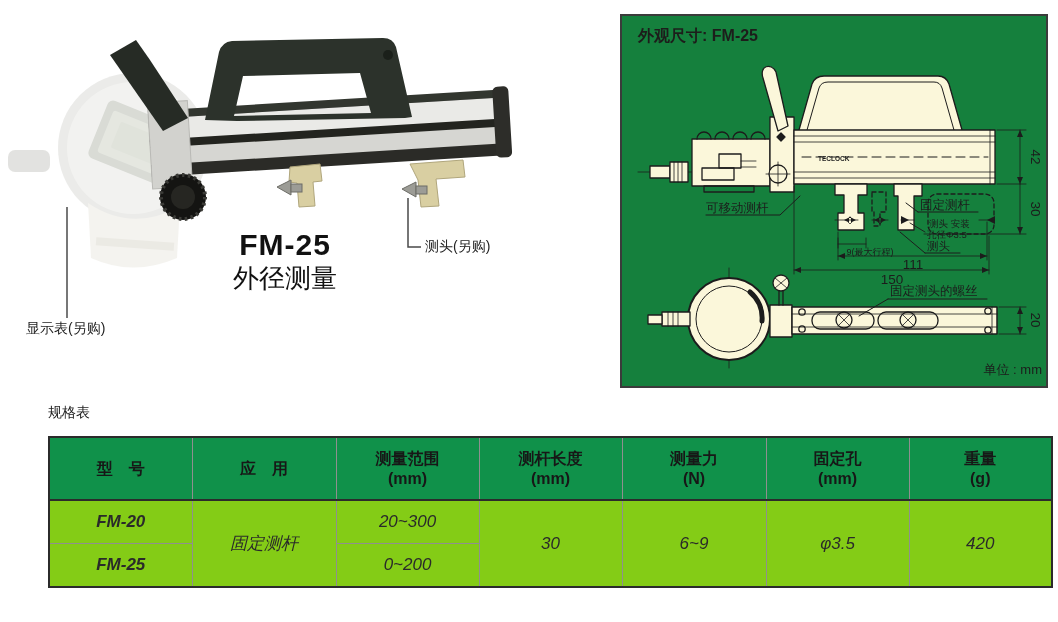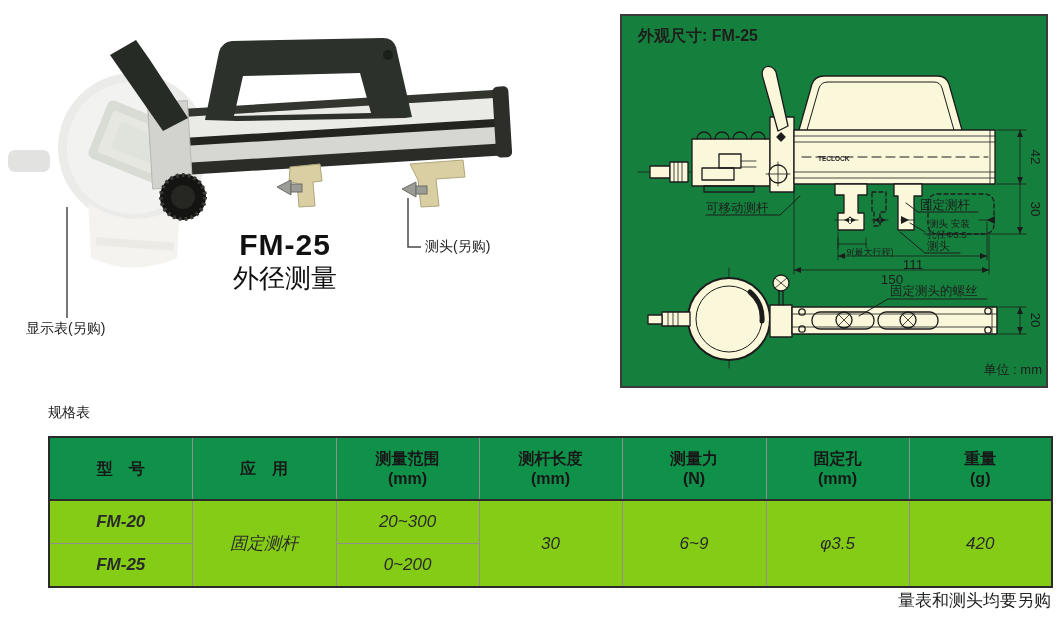--- a/index.html
+++ b/index.html
@@ -249,14 +249,13 @@
         <td rowspan="2">φ3.5</td>
         <td rowspan="2">420</td>
       </tr>
       <tr>
         <td class="model">FM-25</td>
         <td>0~200</td>
       </tr>
     </tbody>
   </table>
 
-  <div class="abs footnote" style="left:700px;top:589px;width:351px">量表和测头均要另购</div>
 </div>
 
 </body></html>

